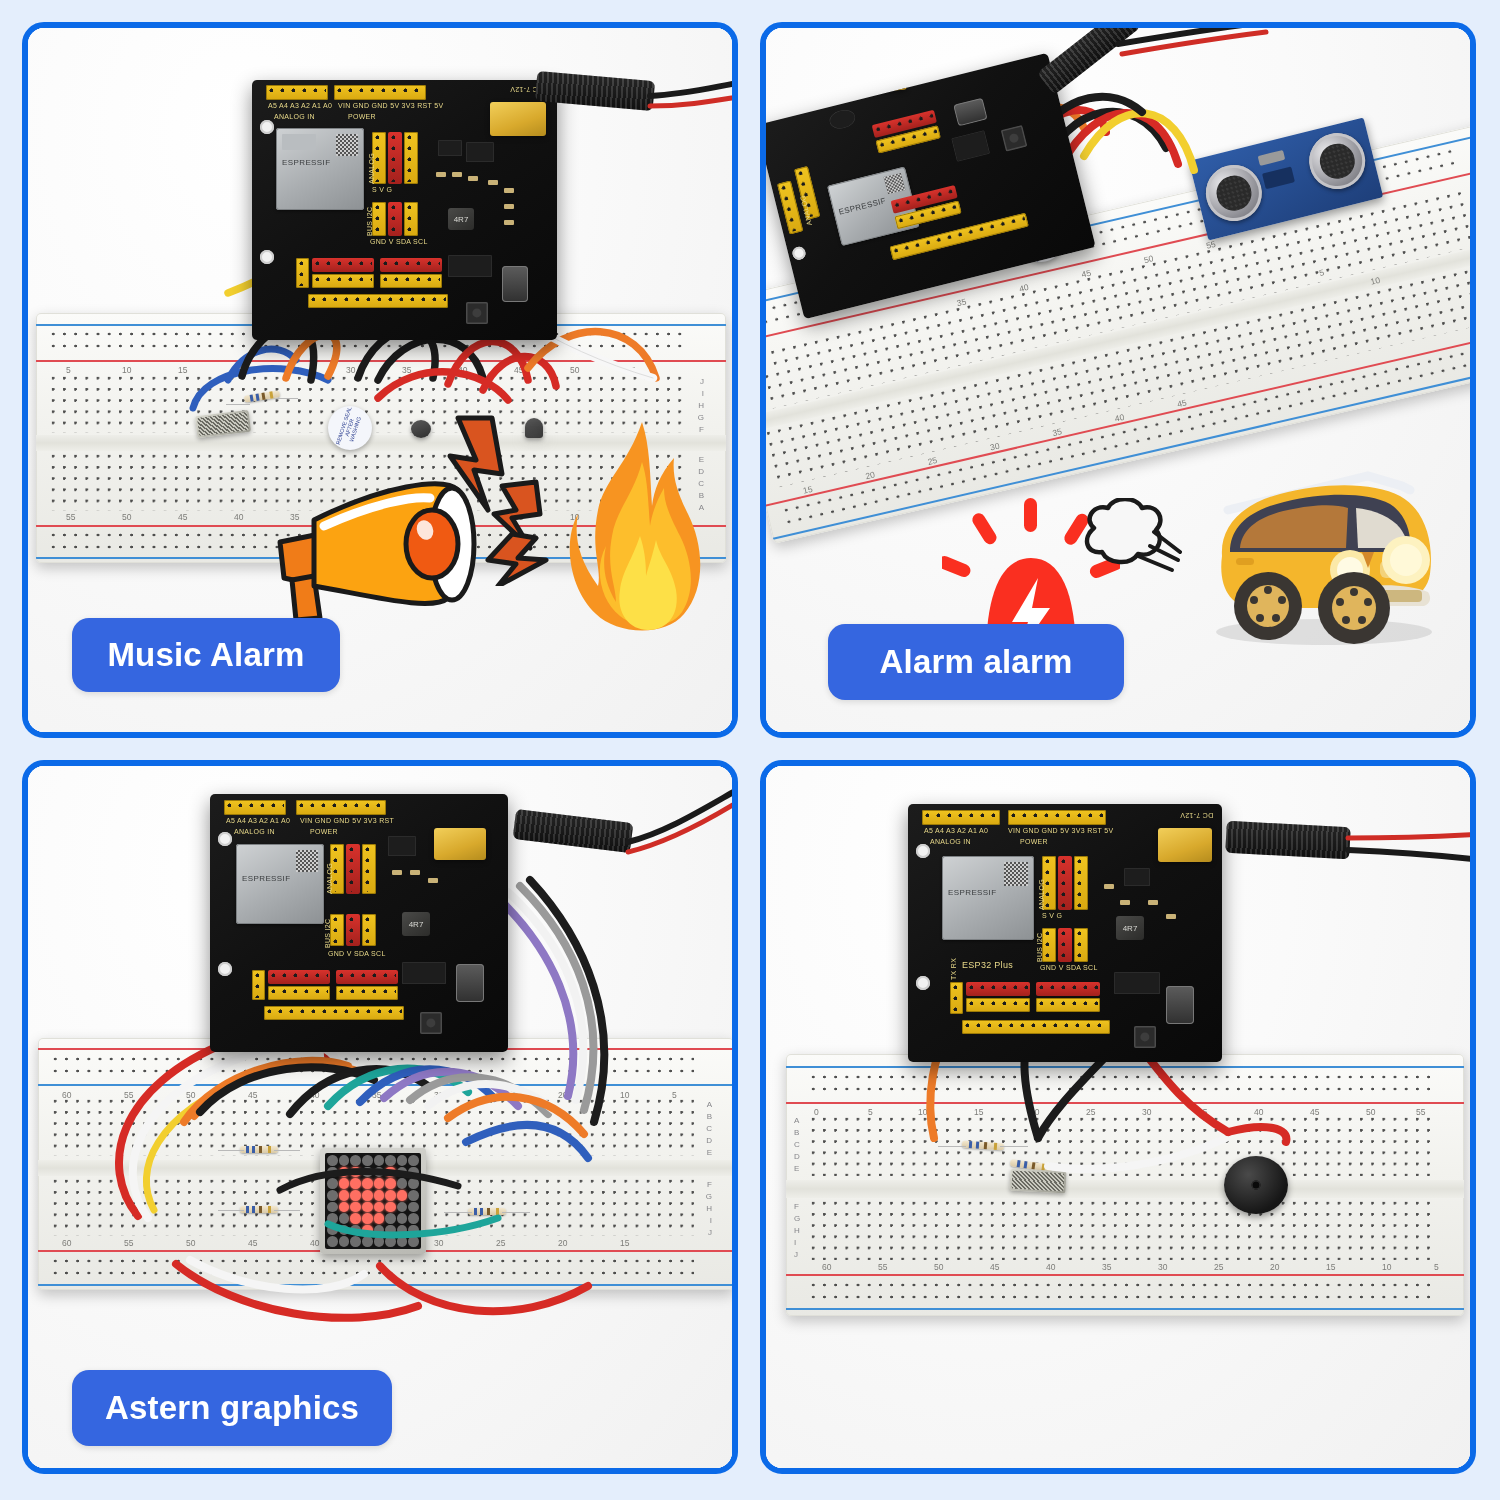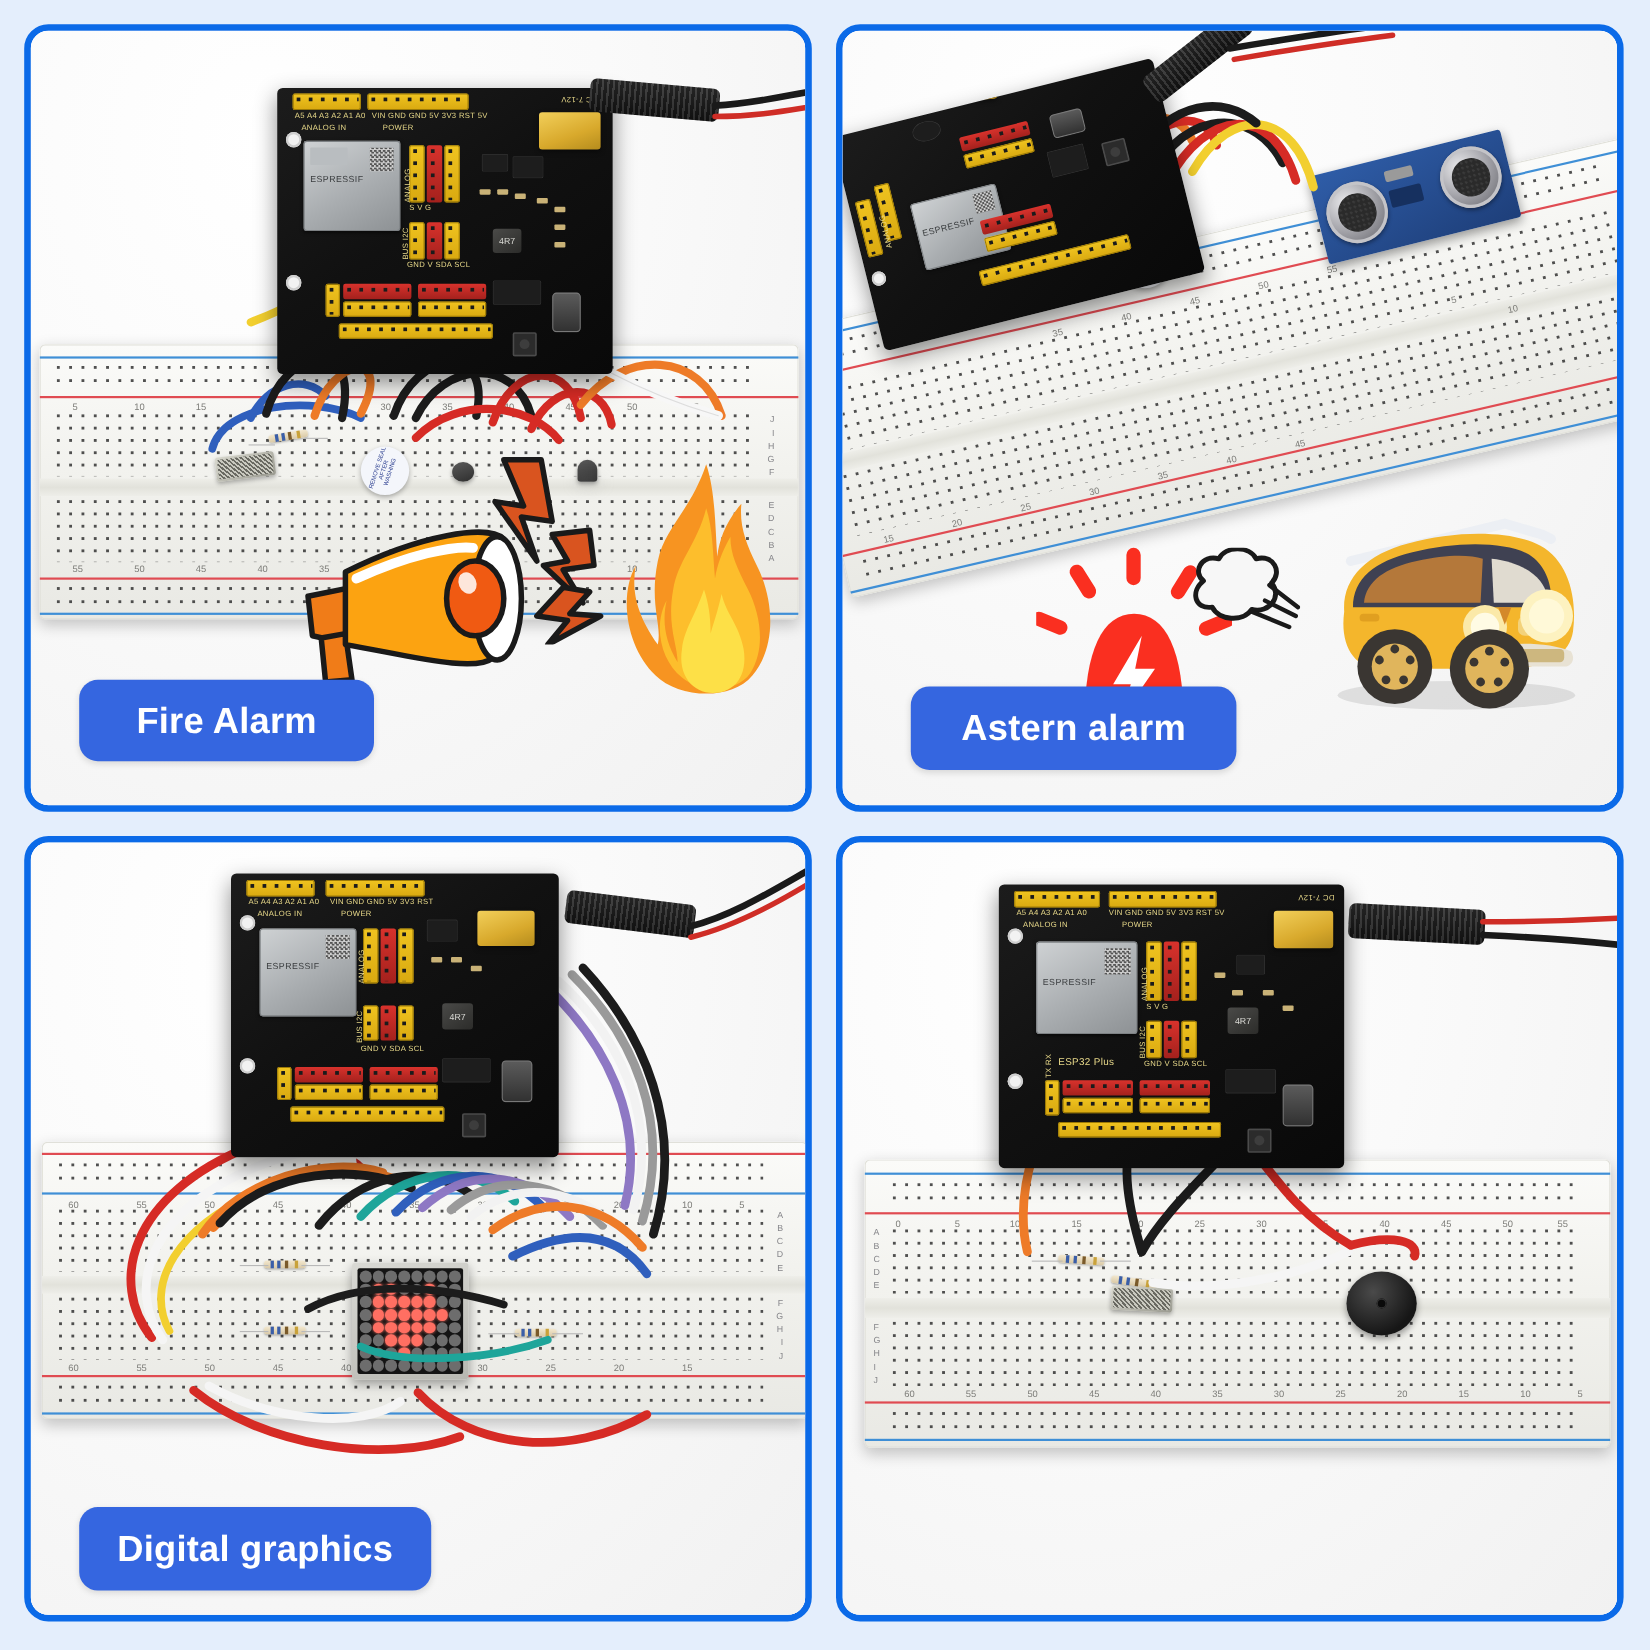--- a/index.html
+++ b/index.html
@@ -447,21 +447,21 @@
                  C 36 164, 34 146, 38 128 C 26 150, 32 182, 52 198
                  C 68 212, 102 212, 114 194 C 128 172, 124 142, 112 118
                  C 102 98, 96 86, 96 70 C 88 84, 84 96, 82 108
                  C 80 84, 80 62, 74 44 Z" fill="#fdbe2c"></path>
         <path d="M72 118 C 64 142, 54 154, 52 172 C 48 196, 62 212, 80 212
                  C 100 212, 112 196, 108 172 C 104 150, 92 140, 88 122
                  C 84 140, 80 150, 78 158 C 78 142, 76 130, 72 118 Z" fill="#fde047"></path>
       </svg>
 
       <div class="caption" style="left: 44px; top: 590px; width: 268px; height: 74px; font-size: 33px; background: rgb(53, 102, 224); color: rgb(255, 255, 255);">
-        <span>Fire Alarm</span>
+        <span>Music Alarm</span>
       </div>
     </div>
   </div>
 
   <div class="panel" style="border-color: rgb(11, 106, 232);">
     <div class="photo">
       <div class="table-bg"></div>
 
       <div class="bboard" style="left:-30px;top:180px;width:790px;height:250px;transform:rotate(-13deg);transform-origin:50% 50%;">
         <div class="bb-rail blue" style="top:10px;"></div>
@@ -611,21 +611,21 @@
           <circle cx="170" cy="144" r="4"></circle>
             <circle cx="184" cy="154" r="4"></circle>
           <circle cx="178" cy="172" r="4"></circle>
             <circle cx="162" cy="172" r="4"></circle>
           <circle cx="156" cy="154" r="4"></circle>
         </g>
         <rect x="52" y="110" width="18" height="7" rx="3.5" fill="#e09f20"></rect>
       </svg>
 
       <div class="caption" style="left: 62px; top: 596px; width: 296px; height: 76px; font-size: 33px; background: rgb(53, 102, 224); color: rgb(255, 255, 255);">
-        <span>Astern alarm</span>
+        <span>Alarm alarm</span>
       </div>
     </div>
   </div>
 
   <div class="panel" style="border-color: rgb(11, 106, 232);">
     <div class="photo">
       <div class="table-bg"></div>
 
       <div class="bboard" style="left:10px;top:272px;width:696px;height:252px;">
         <div class="bb-rail red" style="top:10px;"></div>
@@ -835,21 +835,21 @@
         <div class="mount-hole" style="left:8px;top:168px;width:14px;height:14px;"></div>
       </div>
 
       <div class="dc-plug" style="left:486px;top:50px;width:118px;height:30px;transform:rotate(7deg);"></div>
       <svg class="wire" style="left:0;top:0;width:716px;height:716px;" viewBox="0 0 716 716">
         <path d="M600 76 C 640 66, 680 40, 716 20" stroke="#1a1a1a" stroke-width="6"></path>
         <path d="M600 86 C 642 76, 684 52, 716 32" stroke="#cf2d26" stroke-width="5"></path>
       </svg>
 
       <div class="caption" style="left: 44px; top: 604px; width: 320px; height: 76px; font-size: 33px; background: rgb(53, 102, 224); color: rgb(255, 255, 255);">
-        <span>Digital graphics</span>
+        <span>Astern graphics</span>
       </div>
     </div>
   </div>
 
   <div class="panel" style="border-color: rgb(11, 106, 232);">
     <div class="photo">
       <div class="table-bg"></div>
 
       <div class="bboard" style="left:20px;top:288px;width:678px;height:262px;">
         <div class="bb-rail blue" style="top:12px;"></div>

